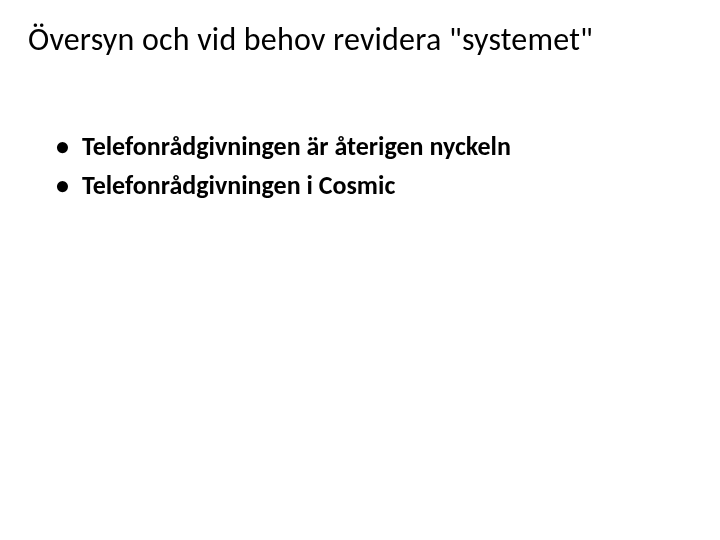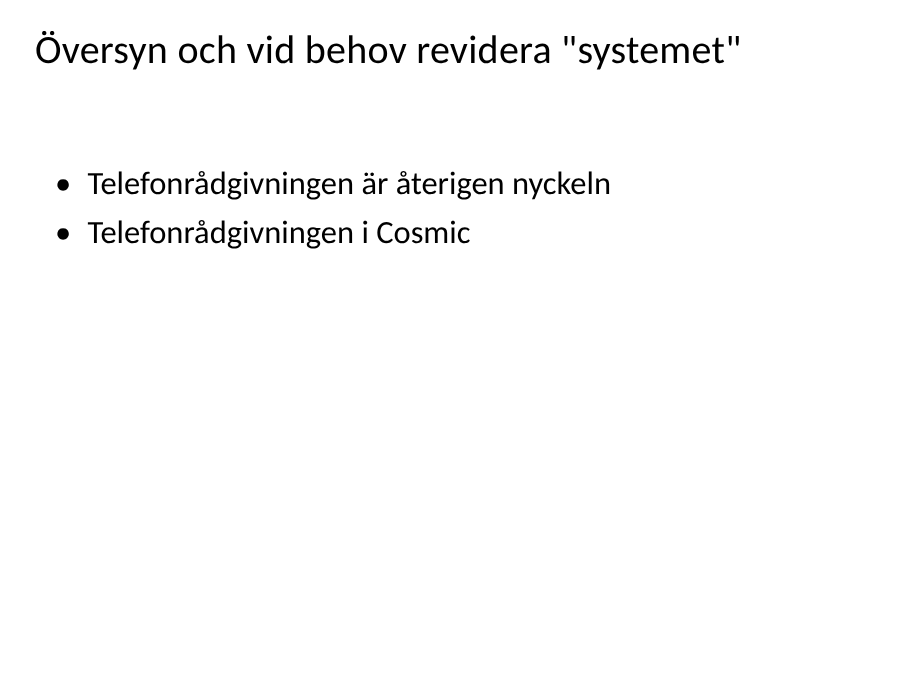--- a/index.html
+++ b/index.html
@@ -20,22 +20,23 @@
   }
   .title {
     font-size: 32px;
     line-height: 1.15;
     font-weight: 400;
     margin: 0 0 70px 0;
     letter-spacing: 0.2px;
   }
   ul.bullets {
     list-style: none;
-    margin: 4px;
+    margin: 16px;
     padding: 0 0 0 12px;
+    font-weight: bold;
   }
   ul.bullets li {
     position: relative;
     font-size: 26px;
     line-height: 1.35;
     padding-left: 26px;
     margin: 0 0 4px 0;
   }
   ul.bullets li::before {
     content: "•";

